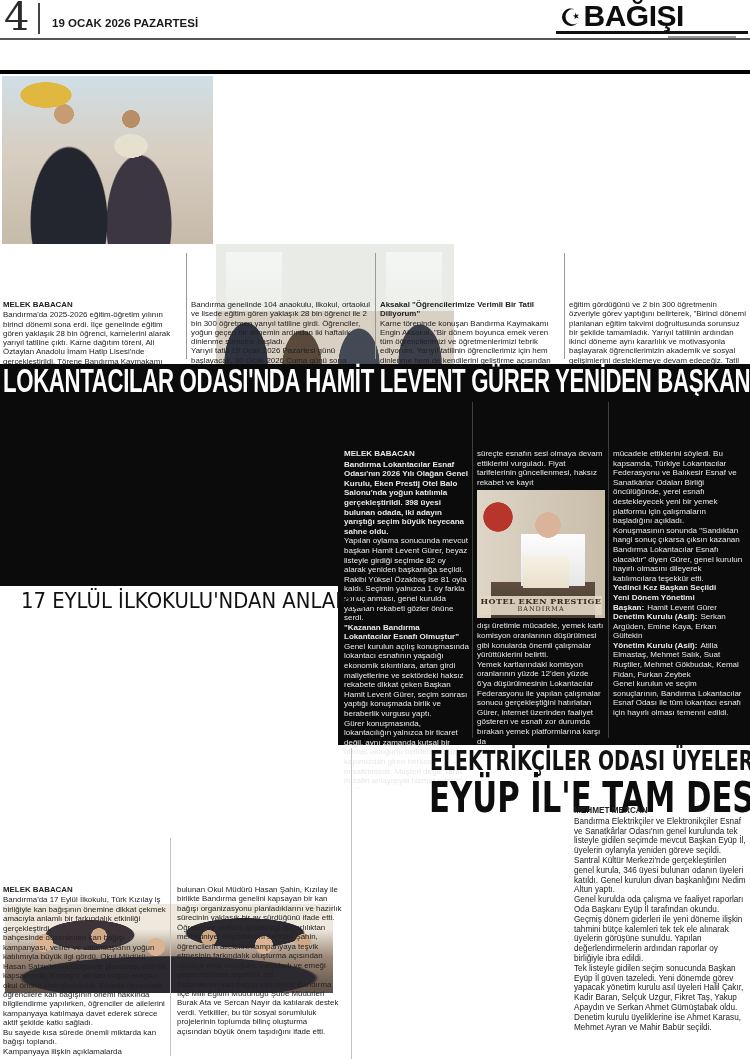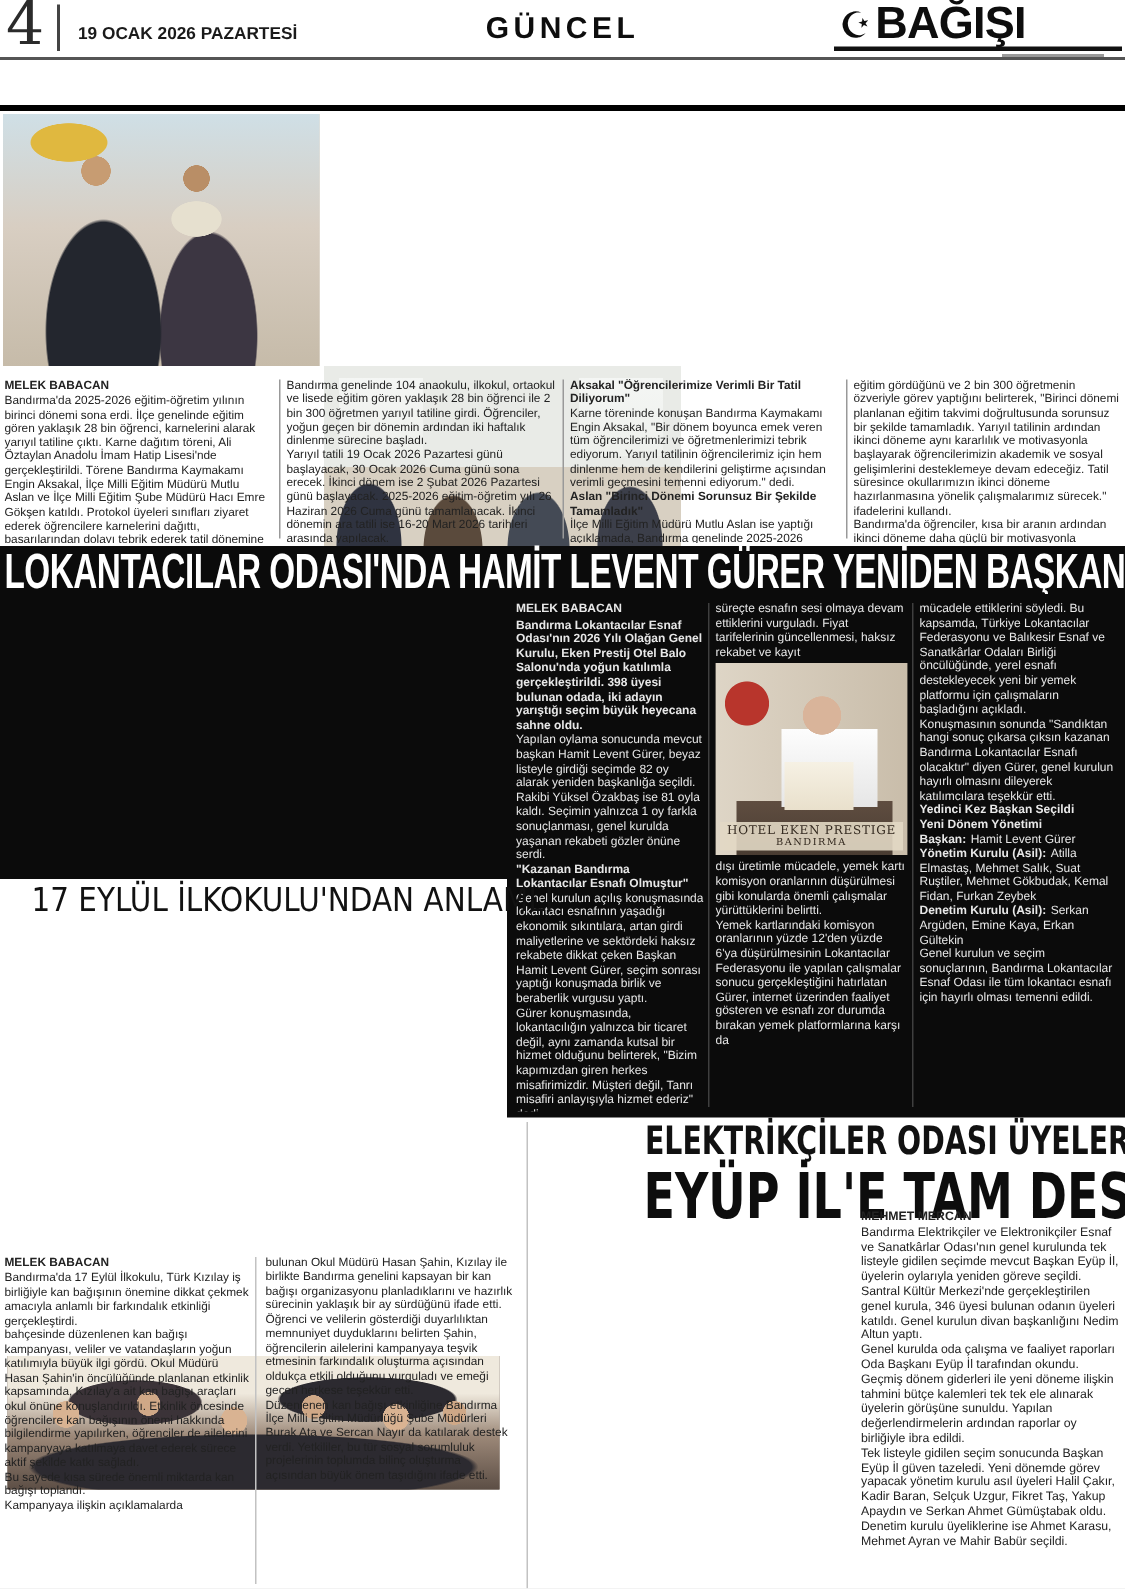--- a/index.html
+++ b/index.html
@@ -26,21 +26,21 @@
   
   .h-main{font-size:34px;line-height:27px;font-weight:800;color:#0d0d0d;letter-spacing:-.5px;}
   .h-band{font-size:33px;line-height:31px;font-weight:800;color:#fff;letter-spacing:-.5px;}
   .h-std1{font-family:"DejaVu Sans",sans-serif;font-size:22px;line-height:24px;font-weight:500;color:#111;}
   .h-std2{font-family:"DejaVu Sans",sans-serif;font-size:27px;line-height:29px;font-weight:800;color:#111;}
   .h-e1{font-family:"DejaVu Sans",sans-serif;font-size:26px;line-height:28px;font-weight:700;color:#111;}
   .h-e2{font-family:"DejaVu Sans",sans-serif;font-size:42px;line-height:44px;font-weight:800;color:#0d0d0d;}
   .tac{text-align:right;}
 
   
-  .col{overflow:hidden;}
+  .col{overflow:hidden;margin-top:48px;}
   .byline{font-weight:bold;text-transform:uppercase;margin:0 0 1px 0;}
   .body{white-space:pre-line;}
   .a1 .col{font-size:7.9px;line-height:9.3px;color:#222;}
   .sub{font-weight:bold;}
   .black-bg{background:#0b0b0b;}
   .blk .col{font-size:8px;line-height:9.6px;color:#e8e8e8;}
   .blk .lead{font-weight:bold;}
   .vsep{width:1px;background:#999;}
   .vsep-d{width:1px;background:#3f3f3f;}
   .vsep-l{width:1px;background:#c2c2c2;}
@@ -93,34 +93,33 @@
     radial-gradient(closest-side,#b8352c 96%,transparent),
     radial-gradient(closest-side,#d9b49a 97%,transparent),
     linear-gradient(#f6f1e4,#e9e0cc),
     linear-gradient(#fdfdfd,#e6e6e6),
     linear-gradient(#5f4d40,#473b31),
     linear-gradient(90deg,#ded5c6,#c9bdaa);
     background-size:30px 30px,26px 26px,46px 32px,64px 52px,104px 40px,100% 100%;
     background-position:6px 12px,58px 22px,46px 66px,44px 44px,14px 92px,0 0;}
   .sign{position:absolute;left:3px;bottom:3px;right:3px;background:rgba(226,216,196,.9);
         color:#33291f;font-family:"DejaVu Serif",serif;text-align:center;padding:1px 0 2px;}
-  .sign .s1{font-size:8px;font-weight:normal;letter-spacing:.5px;line-height:9px;}
+  .sign .s1{font-size:8px;font-weight:bold;letter-spacing:.5px;line-height:9px;}
   .sign .s2{font-size:6.5px;letter-spacing:1px;line-height:7px;}
 </style>
 </head>
 <body>
 
 <div id="page">
 
   <div class="abs pagenum" style="left:4px;top:-4px;">4</div>
   <div class="abs pnrule" style="left:38px;top:3px;height:31px;"></div>
   <div class="abs" style="left:52px;top:13px;">
     <span class="date">19 OCAK 2026 PAZARTESİ</span>
   </div>
-  <div class="abs guncel" style="left:280px;top:8px;width:190px;text-align:center;">GÜNCEL</div>
   <div class="abs logo" style="left:560px;top:2px;width:186px;">
     <span class="crescent">☪</span>
     <span class="brand">BAĞIŞI</span>
   </div>
   <div class="abs logounder" style="left:556px;top:31px;width:192px;"></div>
   <div class="abs logotag" style="left:668px;top:36px;width:68px;"></div>
   <div class="abs rule-mid" style="left:0;top:38px;width:750px;"></div>
 
   <div class="abs rule-thick" style="left:0;top:70px;width:750px;"></div>
 
@@ -184,22 +183,22 @@
       <div class="body">dışı üretimle mücadele, yemek kartı komisyon oranlarının düşürülmesi gibi konularda önemli çalışmalar yürüttüklerini belirtti.
 Yemek kartlarındaki komisyon oranlarının yüzde 12'den yüzde 6'ya düşürülmesinin Lokantacılar Federasyonu ile yapılan çalışmalar sonucu gerçekleştiğini hatırlatan Gürer, internet üzerinden faaliyet gösteren ve esnafı zor durumda bırakan yemek platformlarına karşı da</div>
     </div>
     <div class="abs vsep-d" style="left:608px;top:402px;height:336px;"></div>
     <div class="abs col" style="left:613px;top:401px;width:131px;height:340px;">
       <div class="body">mücadele ettiklerini söyledi. Bu kapsamda, Türkiye Lokantacılar Federasyonu ve Balıkesir Esnaf ve Sanatkârlar Odaları Birliği öncülüğünde, yerel esnafı destekleyecek yeni bir yemek platformu için çalışmaların başladığını açıkladı.
 Konuşmasının sonunda "Sandıktan hangi sonuç çıkarsa çıksın kazanan Bandırma Lokantacılar Esnafı olacaktır" diyen Gürer, genel kurulun hayırlı olmasını dileyerek katılımcılara teşekkür etti.</div>
       <div class="sub">Yedinci Kez Başkan Seçildi</div>
       <div class="sub">Yeni Dönem Yönetimi</div>
       <p class="bl"><b>Başkan:</b><span>Hamit Levent Gürer</span></p>
+      <p class="bl"><b>Denetim Kurulu (Asil):</b><span>Serkan Argüden, Emine Kaya, Erkan Gültekin</span></p>
       <p class="bl"><b>Yönetim Kurulu (Asil):</b><span>Atilla Elmastaş, Mehmet Salık, Suat Ruştiler, Mehmet Gökbudak, Kemal Fidan, Furkan Zeybek</span></p>
-      <p class="bl"><b>Denetim Kurulu (Asil):</b><span>Serkan Argüden, Emine Kaya, Erkan Gültekin</span></p>
       <div class="body">Genel kurulun ve seçim sonuçlarının, Bandırma Lokantacılar Esnaf Odası ile tüm lokantacı esnafı için hayırlı olması temenni edildi.</div>
     </div>
   </div>
 
   <div class="abs tac" style="left:0;top:589px;width:348px;">
     <span class="h-std1 fit ctr" style="transform: scaleX(0.892308);">17 EYLÜL İLKOKULU'NDAN ANLAMLI</span>
   </div>
 
   <div class="a3">
     <div class="abs col" style="left:3px;top:837px;width:163px;height:220px;">

